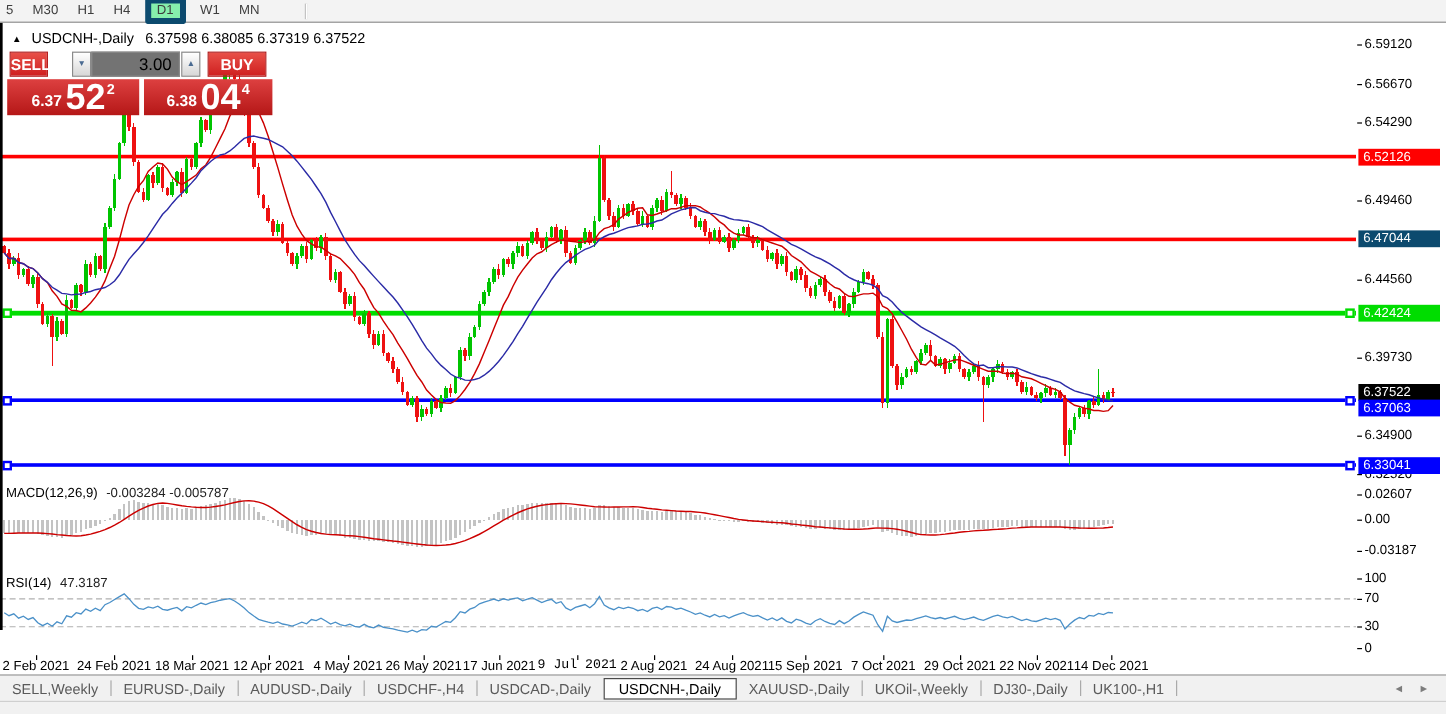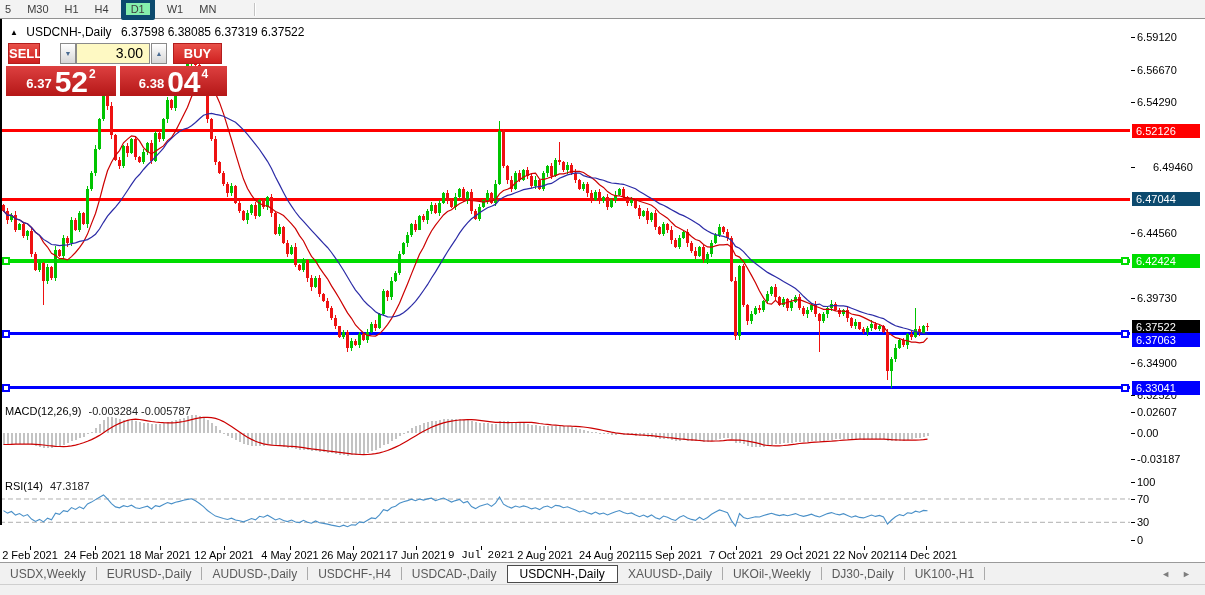--- a/index.html
+++ b/index.html
@@ -31,21 +31,21 @@
   
   .pane-label{position:absolute;left:5px;font-size:11px;z-index:6;white-space:nowrap}
   .pane-label .val{color:#222;margin-left:4px}
   
   .tp-btn{position:absolute;top:43px;color:#fff;font-weight:bold;font-size:13px;text-align:center;
           background:linear-gradient(#e85048,#cf2020);border:1px solid #b31d1d;z-index:7;
           line-height:19px;height:21px;box-sizing:border-box;cursor:default}
   .tp-spin{position:absolute;top:43px;width:16px;height:21px;background:linear-gradient(#ffffff,#d7d7d7);
            border:1px solid #8a8a8a;box-sizing:border-box;z-index:7;color:#4a6b92;font-size:7px;
            text-align:center;line-height:19px}
-  .tp-vol{position:absolute;left:76px;top:43px;width:74px;height:21px;background:#fef9c3;border:1px solid #8a8a8a;
+  .tp-vol{position:absolute;left:76px;top:43px;width:74px;height:21px;background:#737373;border:1px solid #8a8a8a;
           box-sizing:border-box;z-index:7;font-size:14px;text-align:right;padding-right:6px;line-height:19px}
   .tp-price{position:absolute;top:66px;height:30px;background:linear-gradient(#dd4040,#b51717);z-index:7;
             color:#fff;display:flex;align-items:flex-end;justify-content:center;padding-bottom:2px;box-sizing:border-box}
   .tp-prefix{font-size:13px;font-weight:bold;margin:0 3px 3px 0}
   .tp-big{font-size:30px;font-weight:bold;line-height:25px}
   .tp-sup{font-size:12px;font-weight:bold;align-self:flex-start;margin-top:1px;margin-left:1px}
   
   .tabbar{position:absolute;left:0;top:562px;width:1205px;height:22px;background:#f1f1f1;
           border-top:1px solid #9a9a9a;display:flex;align-items:center;z-index:8;box-sizing:border-box}
   .tab{font-size:12px;color:#5a5a5a;padding:0 10px;white-space:nowrap}
@@ -842,21 +842,21 @@
     <div class="linelab" style="top: 332.596px; background: rgb(0, 0, 255);">6.37063</div>
     <div class="linelab" style="top: 380.692px; background: rgb(0, 0, 255);">6.33041</div>
     <div class="linelab" style="top: 320.423px; background: rgb(0, 0, 0); z-index: 6;">6.37522</div>
     <div class="tick" style="top: 36.9295px;"></div>
     <div class="pxlab" style="top: 30.9295px;">6.59120</div>
     <div class="tick" style="top: 69.882px;"></div>
     <div class="pxlab" style="top: 63.882px;">6.56670</div>
     <div class="tick" style="top: 101.893px;"></div>
     <div class="pxlab" style="top: 95.893px;">6.54290</div>
     <div class="tick" style="top: 166.856px;"></div>
-    <div class="pxlab" style="top: 160.856px; margin-left: 16px;">6.49460</div>
+    <div class="pxlab" style="top: 160.856px;">6.49460</div>
     <div class="tick" style="top: 232.761px;"></div>
     <div class="pxlab" style="top: 226.761px;">6.44560</div>
     <div class="tick" style="top: 297.725px;"></div>
     <div class="pxlab" style="top: 291.725px;">6.39730</div>
     <div class="tick" style="top: 362.688px;"></div>
     <div class="pxlab" style="top: 356.688px;">6.34900</div>
     <div class="tick" style="top: 394.699px;"></div>
     <div class="pxlab" style="top: 388.699px;">6.32520</div>
     <div class="tick" style="top: 411.988px;"></div>
     <div class="pxlab" style="top: 405.988px;">0.02607</div>
@@ -900,21 +900,21 @@
     <div class="datelab" style="left: 736px;">7 Oct 2021</div>
     <div class="dtick" style="left: 800px;"></div>
     <div class="datelab" style="left: 800px;">29 Oct 2021</div>
     <div class="dtick" style="left: 864px;"></div>
     <div class="datelab" style="left: 864px;">22 Nov 2021</div>
     <div class="dtick" style="left: 926px;"></div>
     <div class="datelab" style="left: 926px;">14 Dec 2021</div>
   </div>
 
 <div class="tabbar" id="tabbar">
-    <div class="tab">USDX,Weekly</div>
+    <div class="tab">SELL,Weekly</div>
     <div class="tabsep"></div>
     <div class="tab">EURUSD-,Daily</div>
     <div class="tabsep"></div>
     <div class="tab">AUDUSD-,Daily</div>
     <div class="tabsep"></div>
     <div class="tab">USDCHF-,H4</div>
     <div class="tabsep"></div>
     <div class="tab">USDCAD-,Daily</div>
     <div class="tab active">USDCNH-,Daily</div>
     <div class="tab">XAUUSD-,Daily</div>

